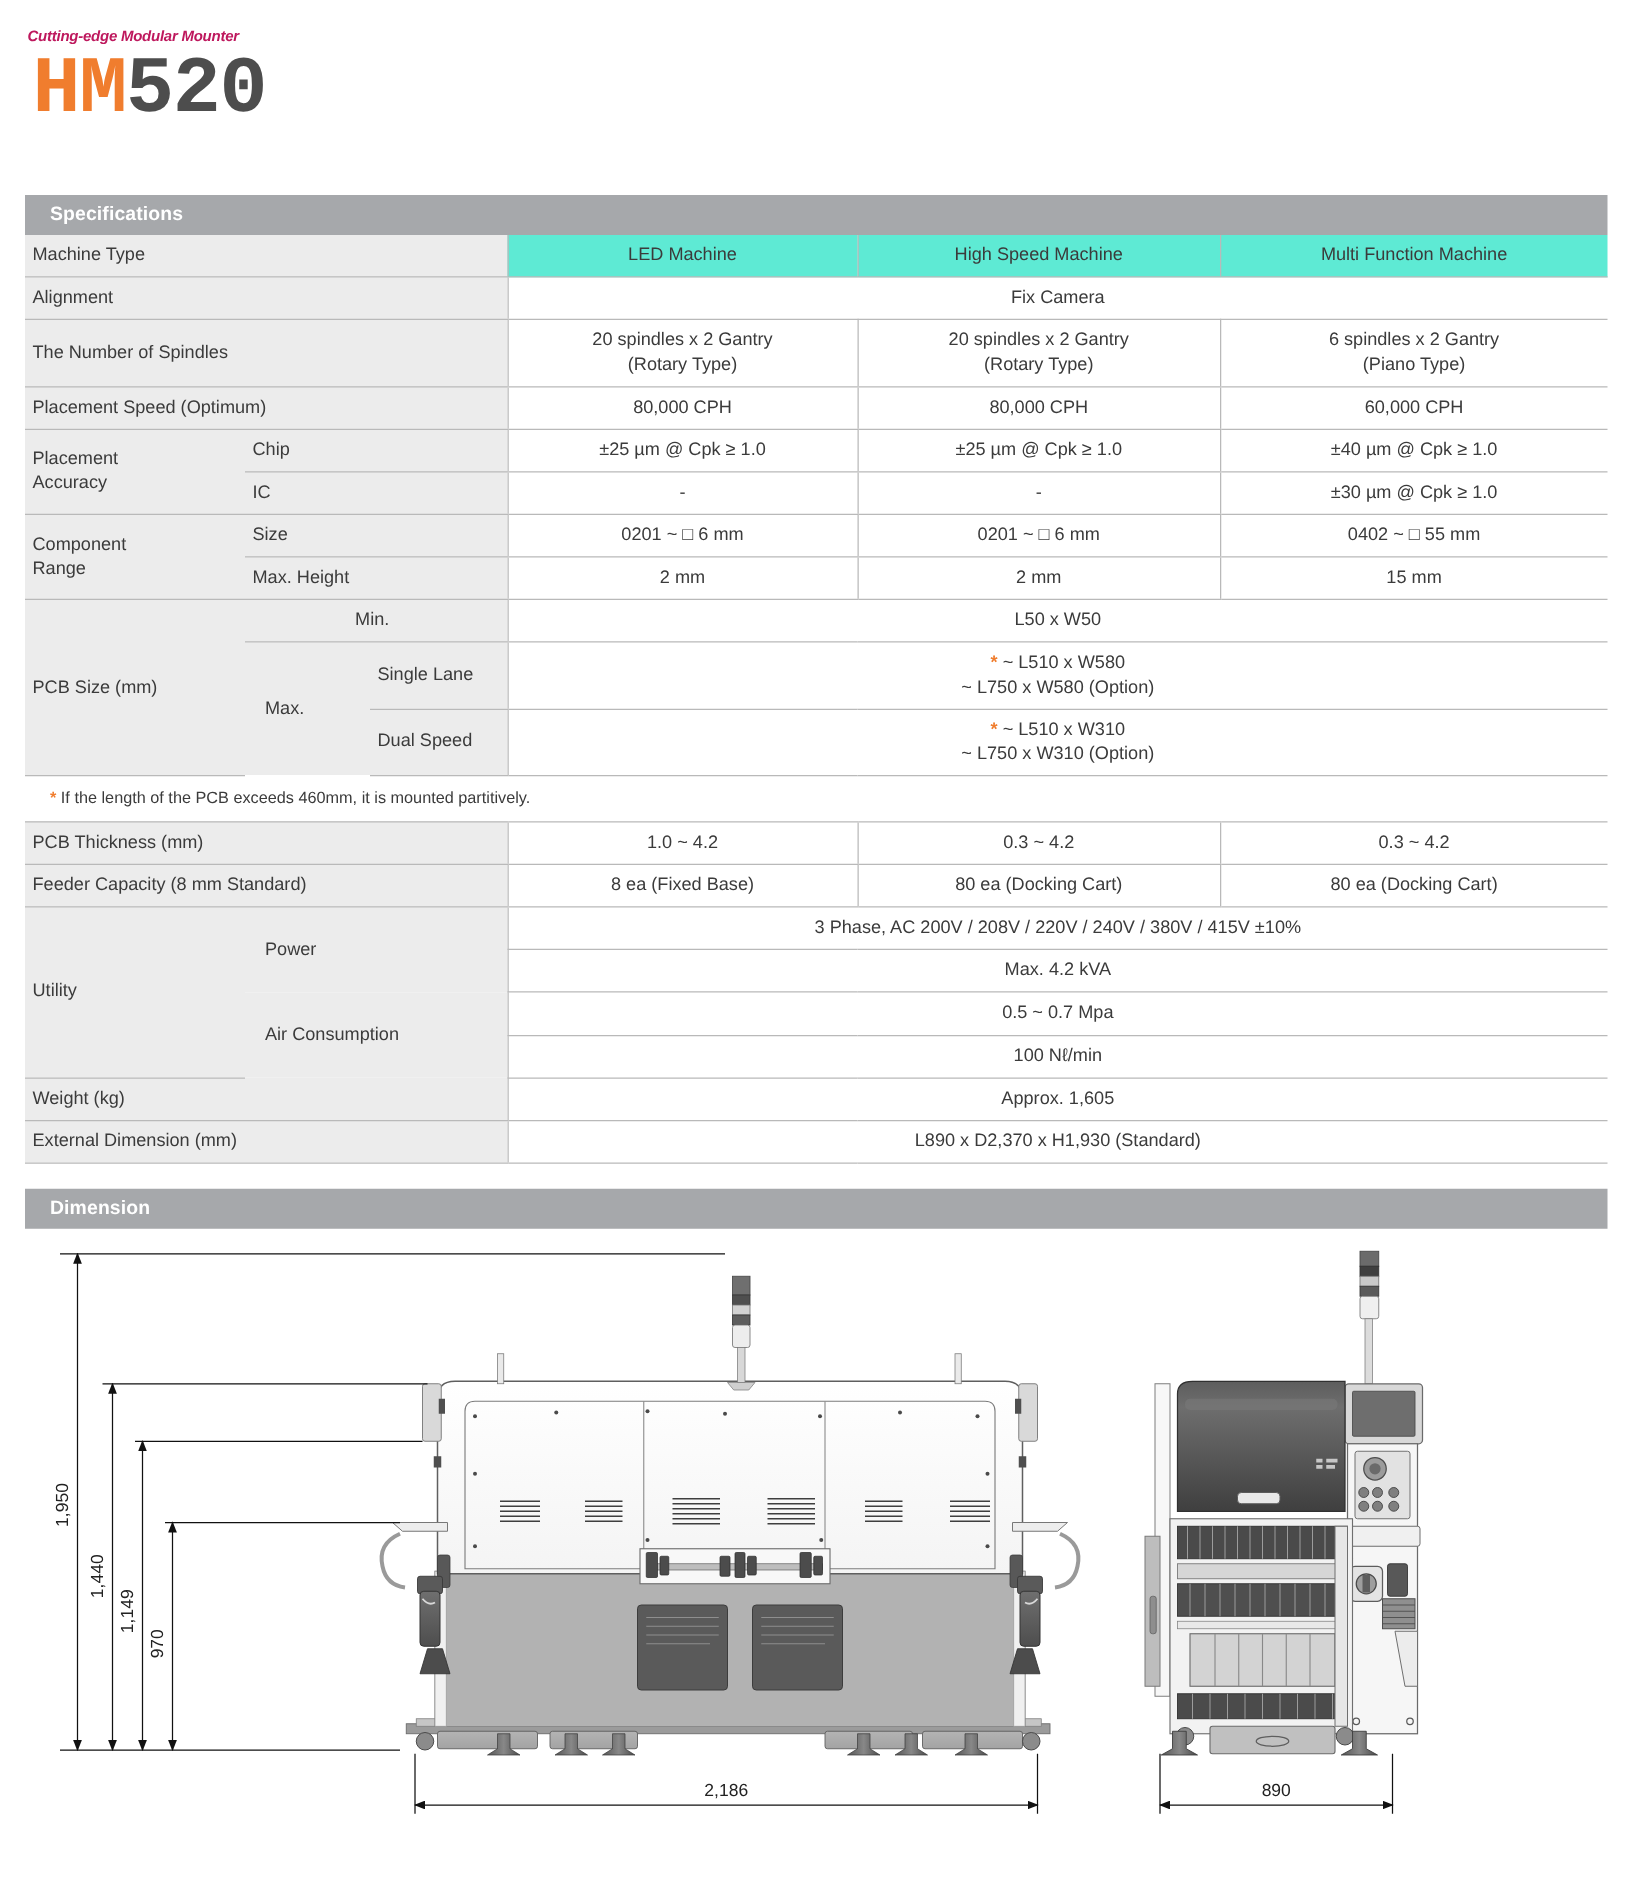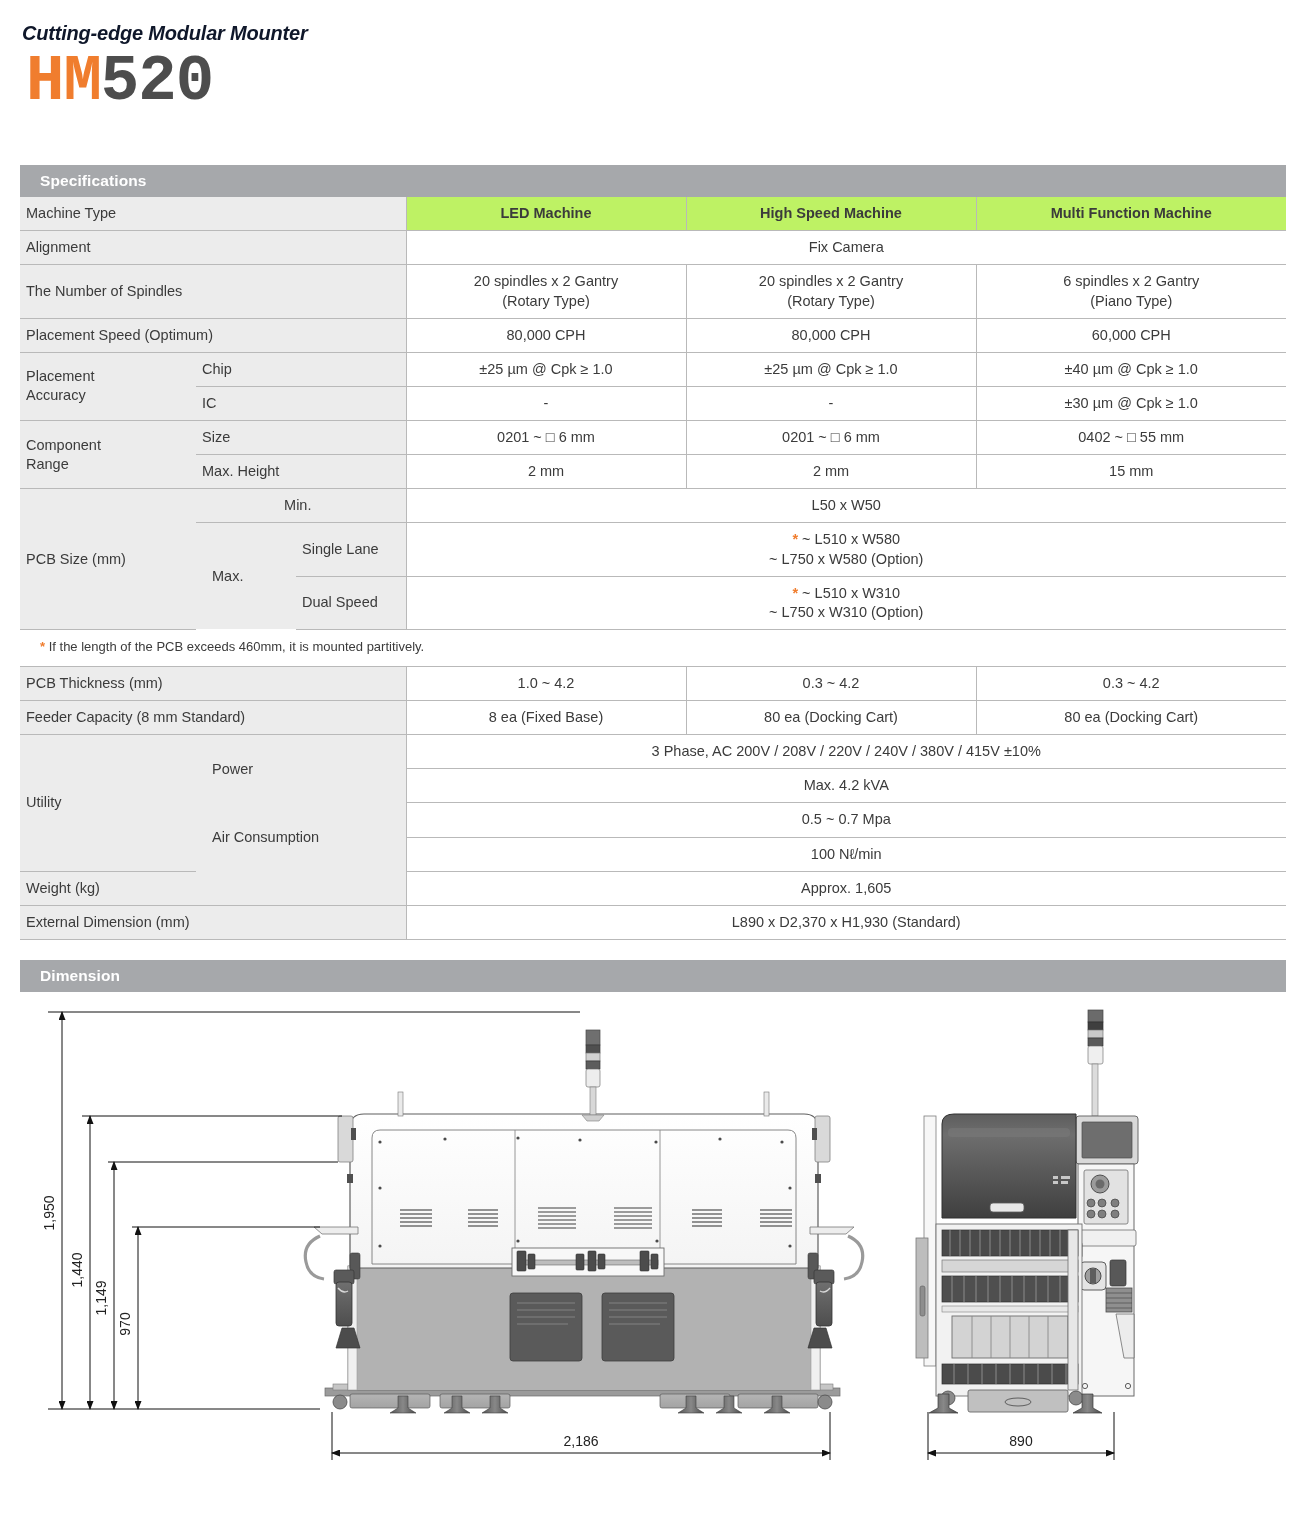--- a/index.html
+++ b/index.html
@@ -12,24 +12,24 @@
     font-family: "Liberation Sans", sans-serif;
     color: #333333;
     position: relative;
     overflow: hidden;
   }
   .page { padding: 0 20px; margin-top: 37px; }
 
   
   .title-block { padding: 22px 0 8px 22px; }
   .tagline {
-    font-size: 20px;
+    font-size: 12px;
     font-weight: bold;
     font-style: italic;
-    color: #0f172a;
+    color: #be185d;
     letter-spacing: -0.2px;
     margin: 0 0 2px 0;
   }
   .model {
     font-size: 64px;
     font-weight: bold;
     letter-spacing: -1px;
     line-height: 1.05;
     margin: 4px;
     font-family: Liberation Mono, monospace;
@@ -82,23 +82,23 @@
     padding-left: 18px;
     border-bottom: 1px solid #cfcfcf;
   }
   td.val {
     text-align: center;
     color: #3b3b3b;
     background: #ffffff;
   }
   td.colhead {
     text-align: center;
-    font-weight: bold;
+    font-weight: normal;
     color: #3b3b3b;
-    background: #bef264;
+    background: #5eead4;
     border-left: 1px solid #b9b9b9;
   }
   td.vsep { border-left: 1px solid #b9b9b9; }
   .row-tall td { padding-top: 11px; padding-bottom: 11px; }
 
   .ast { color: #f07d2e; font-weight: bold; }
 
   .note {
     font-size: 13px;
     color: #3b3b3b;

